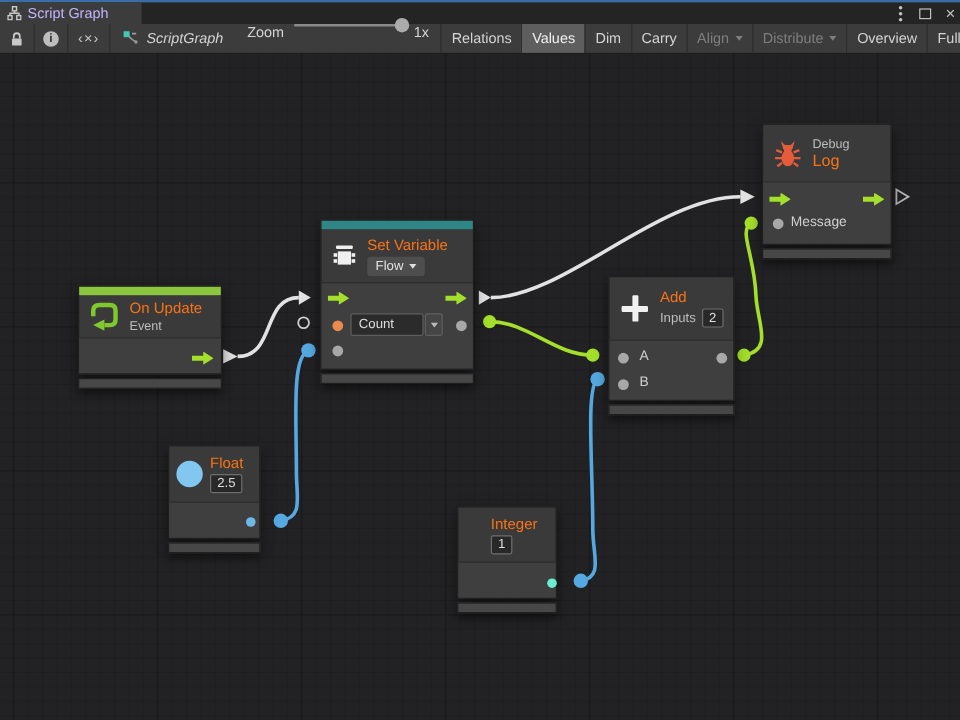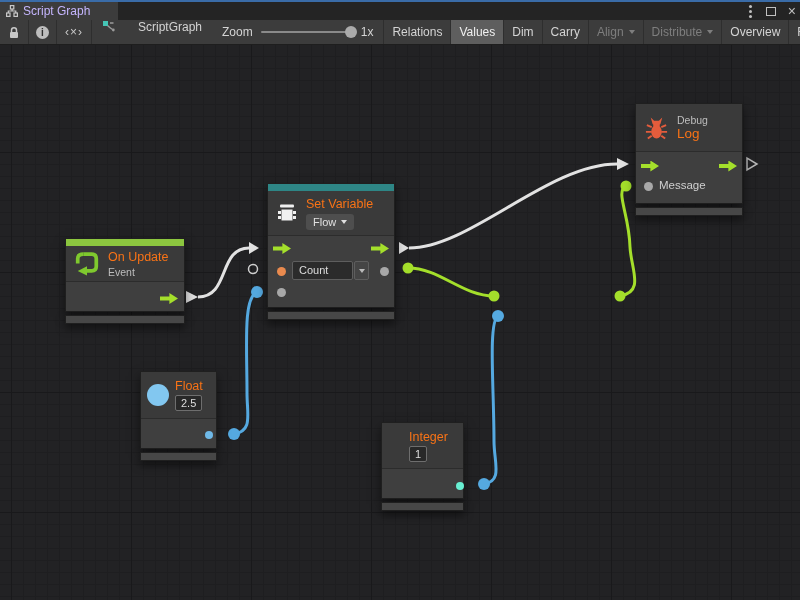--- a/index.html
+++ b/index.html
@@ -25,22 +25,22 @@
   .tbtn { display:flex; align-items:center; justify-content:center; padding:0 8px;
           border-right:1px solid #2E2E2E; cursor:pointer; white-space:nowrap; }
   .tbtn.icon-btn { padding:0 7px; }
   .tbtn.active { background:#5E5E5E; color:#F0F0F0; }
   .tbtn.disabled { color:#7E7E7E; cursor:default; }
   .tbtn.no-sep { border-right:none; }
   .right-group { margin-left:auto; display:flex; align-items:stretch; }
   .right-group .tbtn { border-right:none; border-left:1px solid #2E2E2E; }
   .caret { display:inline-block; width:0; height:0; border-left:3.5px solid transparent;
            border-right:3.5px solid transparent; border-top:4.5px solid currentColor; margin-left:5px; }
-  .breadcrumb { display:flex; align-items:flex-start; gap:22px; padding:0 10px; }
-  .zoom-wrap { display:flex; align-items:center; gap:8px; padding:0 10px; }
+  .breadcrumb { display:flex; align-items:center; gap:6px; padding:0 10px;font-style:italic; }
+  .zoom-wrap { display:flex; gap:8px; padding:0 10px; }
   .zoom-track { position:relative; width:92px; height:2px; background:#8A8A8A; border-radius:1px; cursor:pointer; }
   .zoom-handle { position:absolute; top:-5px; left:84px; width:12px; height:12px; border-radius:50%; background:#ABABAB; }
   .infocircle { width:13px; height:13px; border-radius:50%; background:#BDBDBD; color:#2E2E2E;
                 font-size:10px; font-weight:bold; display:flex; align-items:center; justify-content:center; }
   .codeglyph { color:#C8C8C8; letter-spacing:1px; font-size:12px; }
 
   
   .canvas { position:relative; width:800px; height:555px; background-color:#222224; overflow:hidden;
     background-image:
       linear-gradient(#19191B 1px, transparent 1px),
@@ -271,20 +271,42 @@
         <div class="nbody" style="height:52px">
           <span class="farrow" style="left:5px; top:8.5px;"></span>
           <span class="farrow" style="right:5px; top:8.5px;"></span>
           <span class="port gray" style="left:7.5px; top:29.5px;"></span>
           <span class="plabel" style="left:23px; top:27px;">Message</span>
         </div>
       </div>
       <div class="nfooter"></div>
     </div>
 
+    <div class="node" style="left:507px; top:185px; width:105px;">
+      <div class="main">
+        <div class="nheader" style="height:52px">
+          <span class="plus-icon"></span>
+          <div class="ncol">
+            <span class="ntitle">Add</span>
+            <span style="display:flex; align-items:center; gap:5px; margin-top:2px;">
+              <span class="nsub" style="margin-top:0; font-size:11px;">Inputs</span>
+              <span class="valuebox">2</span>
+            </span>
+          </div>
+        </div>
+        <div class="nbody" style="height:50px">
+          <span class="port gray" style="left:6.5px; top:9.5px;"></span>
+          <span class="plabel" style="left:25px; top:7px;">A</span>
+          <span class="port gray" style="left:88.5px; top:9.5px;"></span>
+          <span class="port gray" style="left:6.5px; top:31.5px;"></span>
+          <span class="plabel" style="left:25px; top:29px;">B</span>
+        </div>
+      </div>
+      <div class="nfooter"></div>
+    </div>
 
     <div class="node" style="left:140px; top:326px; width:77px;">
       <div class="main">
         <div class="nheader" style="height:46px; gap:6px; padding:12px 6px;">
           <span class="circle-icon" style="width:22px; height:22px; background:#82C7F0;"></span>
           <div class="ncol">
             <span class="ntitle">Float</span>
             <span class="valuebox" style="margin-top:2px; width:max-content;">2.5</span>
           </div>
         </div>

